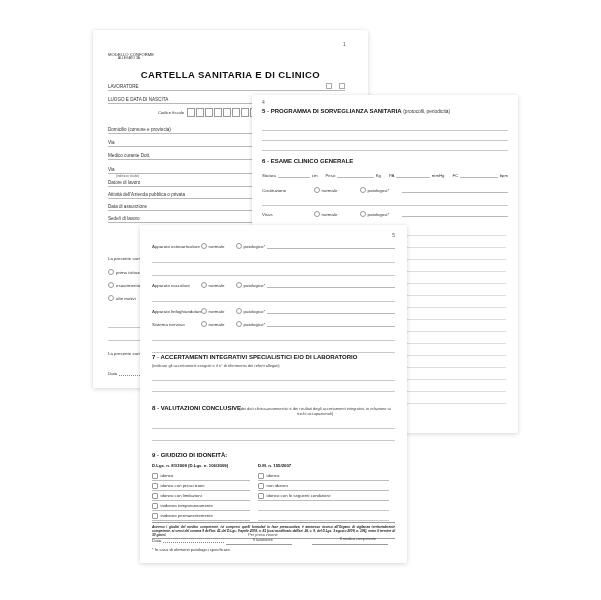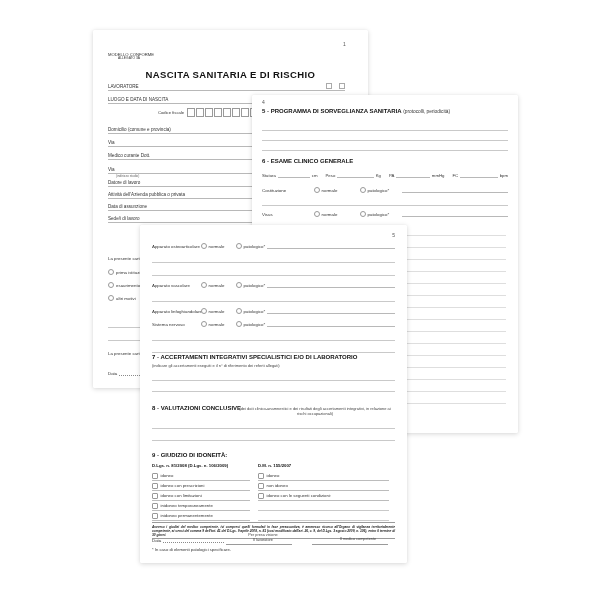--- a/index.html
+++ b/index.html
@@ -65,21 +65,21 @@
 </style>
 </head>
 <body>
 
 <section class="sheet" id="page1">
   <div class="model">
     <div>MODELLO CONFORME</div>
     <div class="sub">ALLEGATO 3A</div>
   </div>
   <div class="pnum" style="left:250px;top:11px">1</div>
-  <h1 class="title1">NASCITA SANITARIA E DI RISCHIO</h1>
+  <h1 class="title1">CARTELLA SANITARIA E DI CLINICO</h1>
 
   <div class="frow" style="top:50px">
     <span class="flabel">LAVORATORE</span>
     <span class="sq" style="right:13px"></span>
     <span class="sq" style="right:0"></span>
   </div>
   <div class="frow" style="top:63px">
     <span class="flabel">LUOGO E DATA DI NASCITA</span>
   </div>
 

